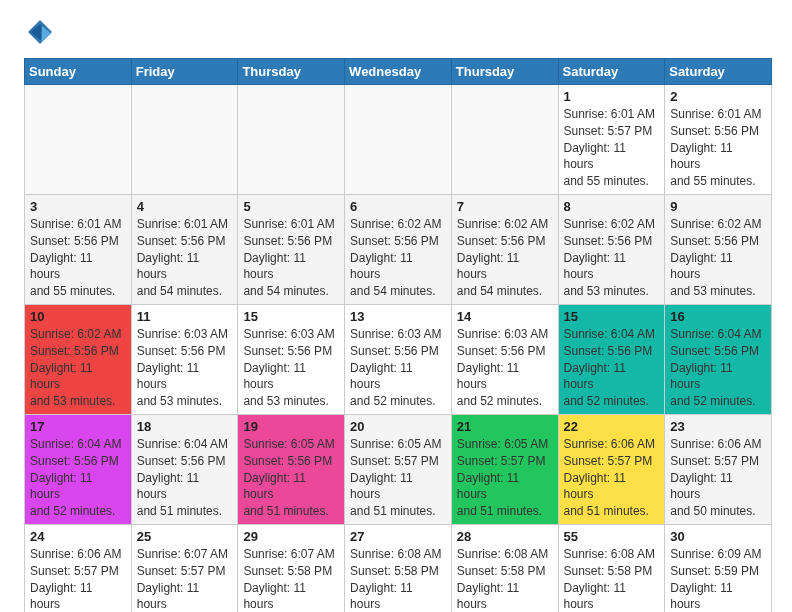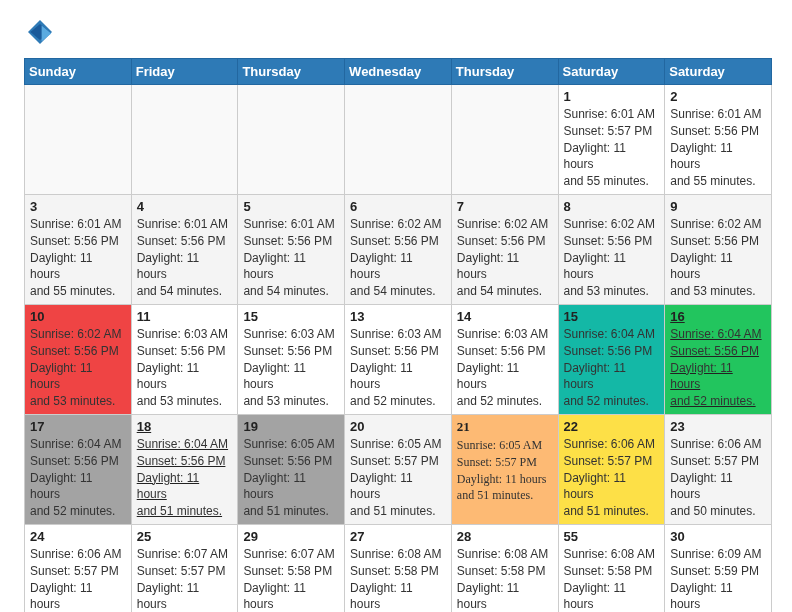--- a/index.html
+++ b/index.html
@@ -244,58 +244,58 @@
 Daylight: 11 hours
 and 52 minutes.</div>
           </td>
           <td style="background: #14b8a6;">
             <span class="day-num">15</span>
             <div class="day-info" style="white-space: pre-line;">Sunrise: 6:04 AM
 Sunset: 5:56 PM
 Daylight: 11 hours
 and 52 minutes.</div>
           </td>
-          <td style="background: #22c55e; text-decoration: underline;">
+          <td style="background: #14b8a6;">
             <span class="day-num">16</span>
             <div class="day-info" style="white-space: pre-line;">Sunrise: 6:04 AM
 Sunset: 5:56 PM
 Daylight: 11 hours
 and 52 minutes.</div>
           </td>
         </tr>
         <tr>
-          <td style="background: #a3a3a3;">
+          <td style="background: #d946ef;">
             <span class="day-num">17</span>
             <div class="day-info" style="white-space: pre-line;">Sunrise: 6:04 AM
 Sunset: 5:56 PM
 Daylight: 11 hours
 and 52 minutes.</div>
           </td>
-          <td style="background: rgb(244, 244, 244); text-decoration: underline;">
+          <td style="background: rgb(244, 244, 244);">
             <span class="day-num">18</span>
             <div class="day-info" style="white-space: pre-line;">Sunrise: 6:04 AM
 Sunset: 5:56 PM
 Daylight: 11 hours
 and 51 minutes.</div>
           </td>
-          <td style="background: #a3a3a3;">
+          <td style="background: #ec4899;">
             <span class="day-num">19</span>
             <div class="day-info" style="white-space: pre-line;">Sunrise: 6:05 AM
 Sunset: 5:56 PM
 Daylight: 11 hours
 and 51 minutes.</div>
           </td>
           <td style="background: rgb(244, 244, 244);">
             <span class="day-num">20</span>
             <div class="day-info" style="white-space: pre-line;">Sunrise: 6:05 AM
 Sunset: 5:57 PM
 Daylight: 11 hours
 and 51 minutes.</div>
           </td>
-          <td style="background: #fdba74; font-family: Liberation Serif, serif;">
+          <td style="background: #22c55e;">
             <span class="day-num">21</span>
             <div class="day-info" style="white-space: pre-line;">Sunrise: 6:05 AM
 Sunset: 5:57 PM
 Daylight: 11 hours
 and 51 minutes.</div>
           </td>
           <td style="background: #fde047;">
             <span class="day-num">22</span>
             <div class="day-info" style="white-space: pre-line;">Sunrise: 6:06 AM
 Sunset: 5:57 PM

